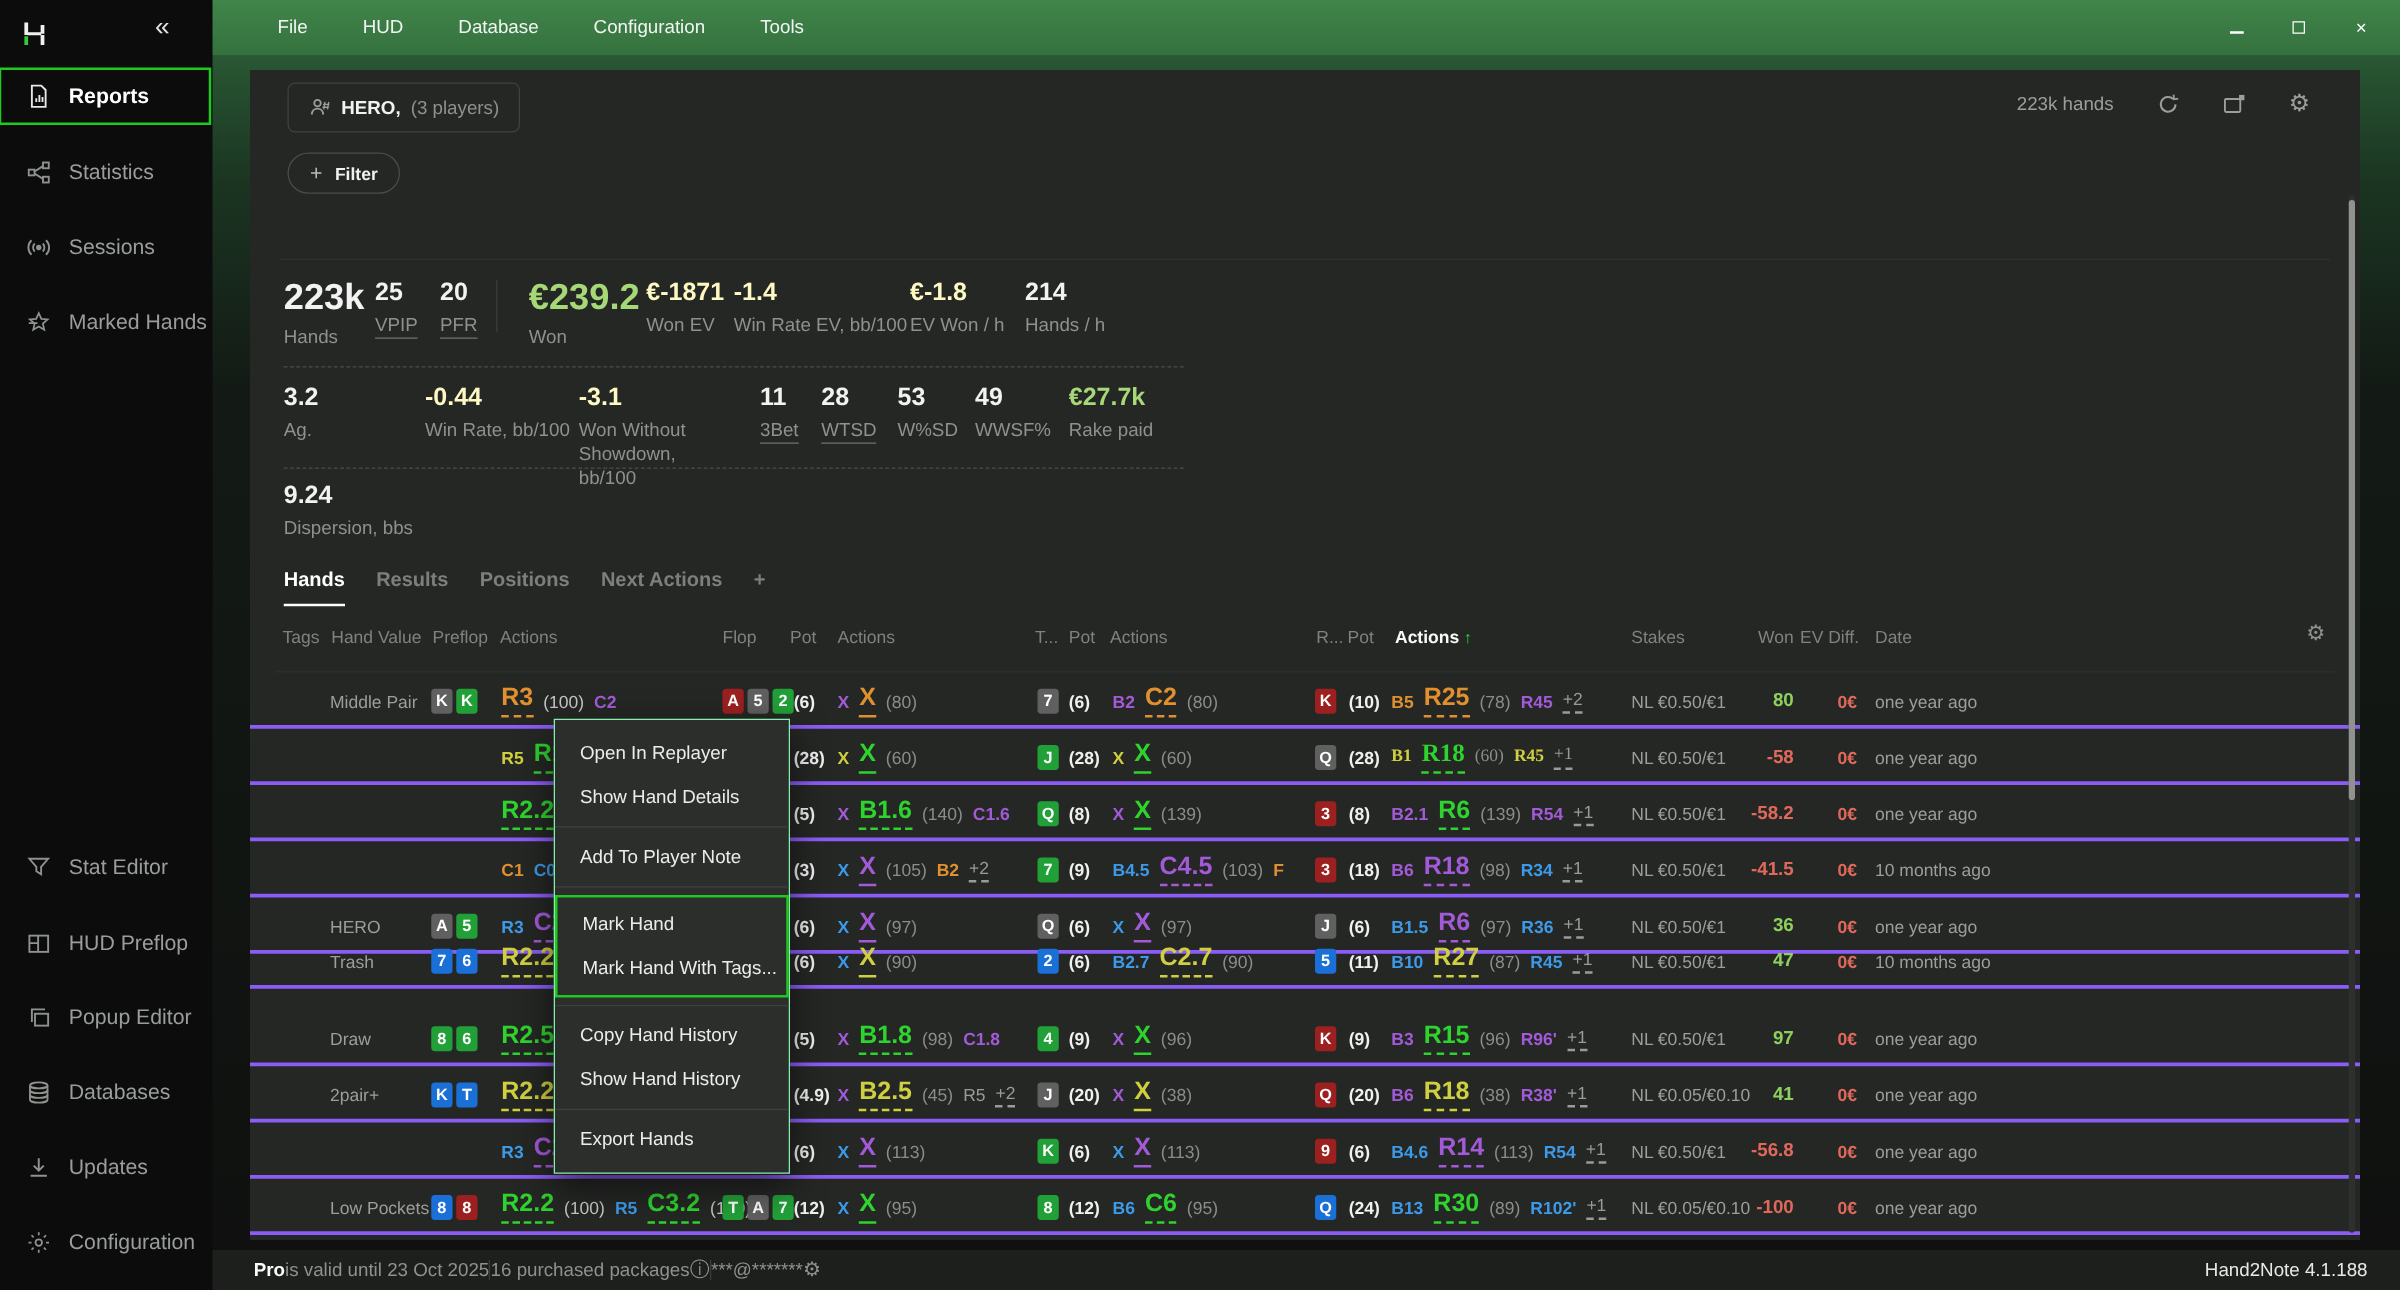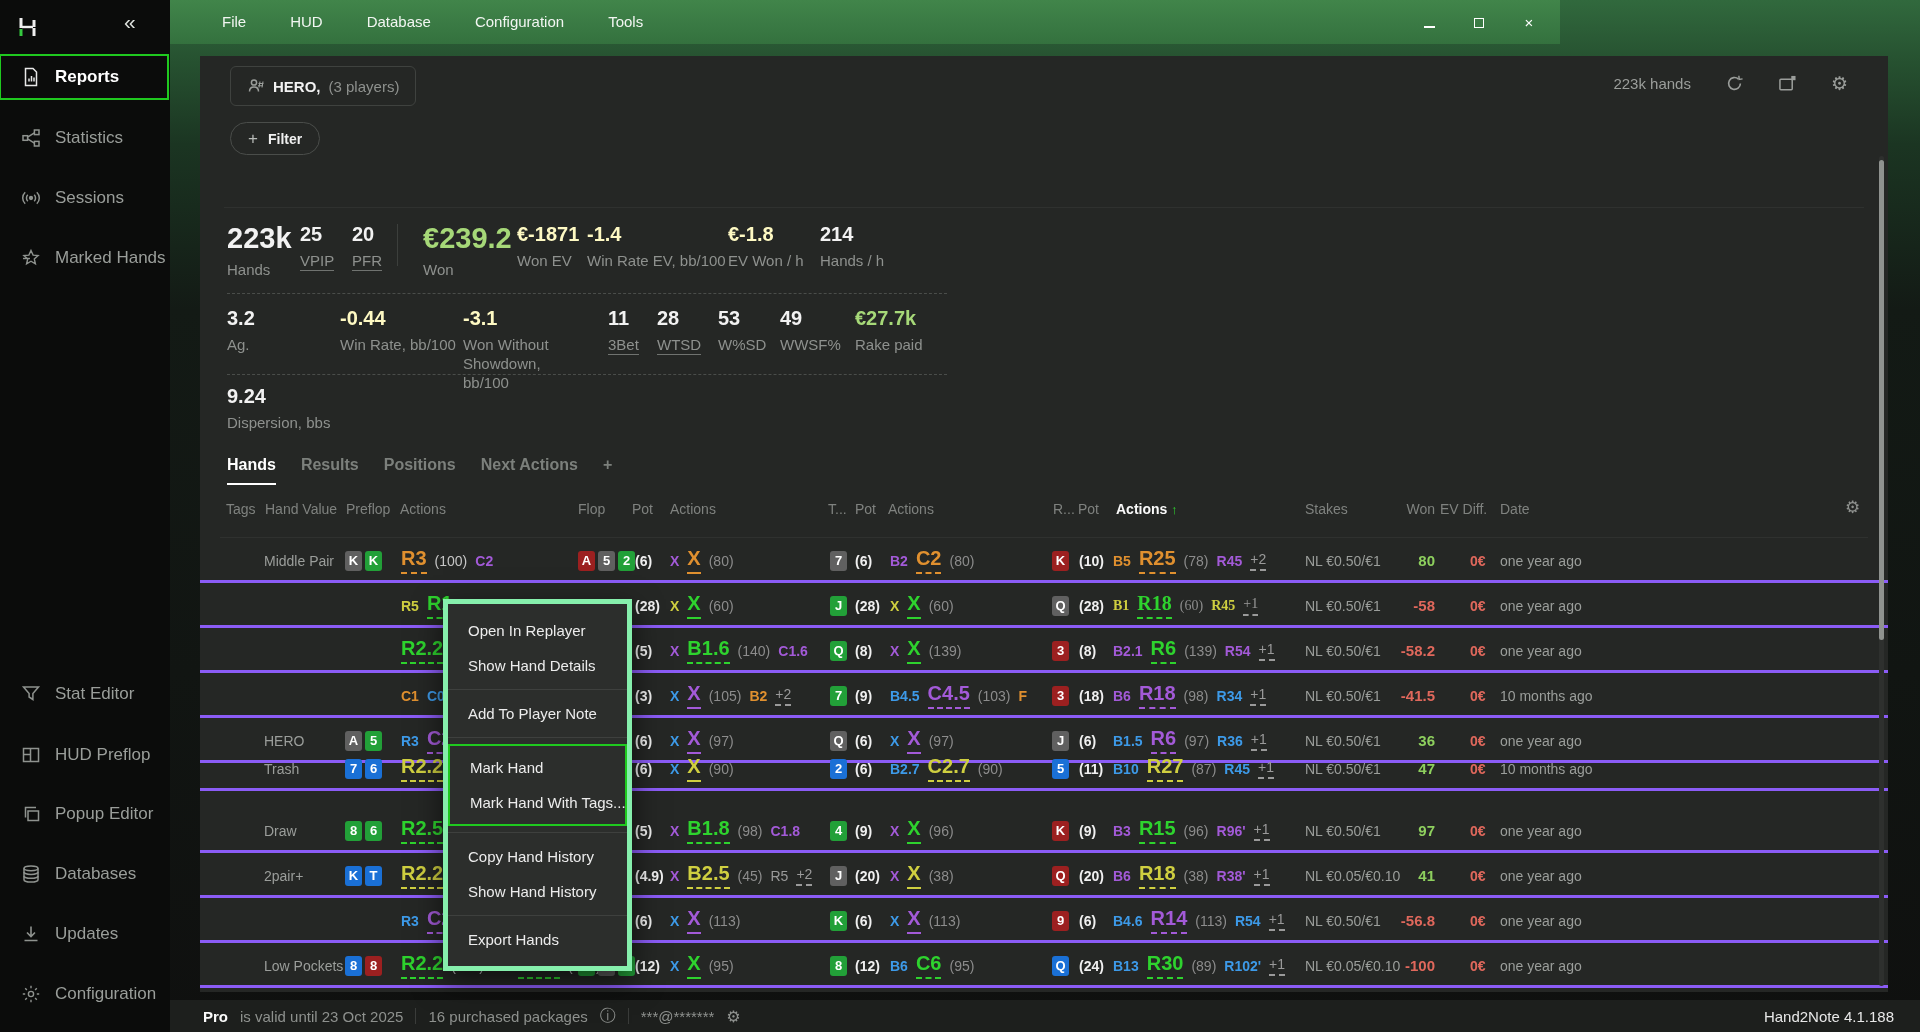--- a/index.html
+++ b/index.html
@@ -1,20 +1,20 @@
 <!DOCTYPE html>
 <html><head>
 <meta charset="utf-8">
 <style>
   * { margin:0; padding:0; box-sizing:border-box; }
   html,body { width:1920px; height:1032px; overflow:hidden;
     font-family:"Liberation Sans","DejaVu Sans",sans-serif; color:#e8e8e8;
     background:linear-gradient(180deg,#31693d 0%,#265130 6%,#1b3522 14%,#131a15 30%,#0f100f 100%); }
   
-  #titlebar { position:absolute; left:0; top:0; width:1560px; height:44px;
+  #titlebar { position:absolute; left:0; top:0; width:1920px; height:44px;
     background:linear-gradient(180deg,#41854a 0%,#3a7a44 55%,#34713e 100%); }
   .menu-item { display:inline-block; color:#f2f6f2; font-size:15px; cursor:default; }
   #menubar { position:absolute; left:222px; top:13px; display:flex; gap:44px; }
   #win-controls { position:absolute; right:6px; top:0; height:44px; display:flex; align-items:center; gap:28px; padding-right:14px; }
   .wc { width:22px; text-align:center; color:#fff; font-size:15px; }
   .wc-min { display:inline-block; width:11px; height:2px; background:#fff; }
   .wc-max { display:inline-block; width:10px; height:10px; border:1.5px solid #fff; }
   
   #sidebar { position:absolute; left:0; top:0; width:170px; height:1032px; background:#0b0c0b; }
   #logo { position:absolute; left:18px; top:16px; }
@@ -75,29 +75,29 @@
   .stakes { font-size:14px; color:#9b9e9b; }
   .wontxt { font-size:15px; font-weight:700; }
   .won-g { color:#8ed05e; } .won-r { color:#e0685c; }
   .evtxt { font-size:14px; font-weight:700; color:#e0685c; }
   .datetxt { font-size:14px; color:#9b9e9b; }
   #tbl-gear { position:absolute; left:1645px; top:441px; font-size:17px; color:#8e918e; cursor:pointer; }
   
   #scroll-track { position:absolute; left:1679px; top:100px; width:5px; height:830px; background:#2e302e; border-radius:3px; }
   #scroll-thumb { position:absolute; left:0; top:4px; width:5px; height:480px; background:#8f928f; border-radius:3px; cursor:pointer; }
   
-  #ctx-menu { position:absolute; left:243px; top:543px; width:189px; background:#2c2e2c;
-    border:5px solid #86efac; box-shadow:0 10px 28px rgba(0,0,0,.6); z-index:50; padding:9px 0; }
+  #ctx-menu { position:absolute; left:243px; top:519px; width:189px; background:#2c2e2c;
+    border:1px solid #86efac; box-shadow:0 10px 28px rgba(0,0,0,.6); z-index:50; padding:9px 0; }
   .ctx-item { height:35px; line-height:35px; padding:0 20px; font-size:15px; color:#ececec; cursor:pointer; white-space:nowrap; overflow:hidden; }
   .ctx-sep { height:1px; background:#3e403e; margin:6px 0; }
   .ctx-group.hl { border:2px solid #1fc91f; padding:4px 0; }
   
   #statusbar { position:absolute; left:170px; top:1000px; width:1750px; height:32px; background:#1d1f1d;
     display:flex; align-items:center; font-size:15px; color:#8e918e; }
-  #statusbar .sb-left { display:flex; align-items:center; margin-left:33px; gap:12px; }
+  #statusbar .sb-left { display:flex; align-items:center; margin-left:33px; }
   .sb-sep { width:1px; height:16px; background:#3a3c3a; }
   #plan-name { color:#fafafa; font-weight:700; }
   #version { position:absolute; right:26px; color:#e8e8e8; }
   svg { display:block; }
 </style>
 </head>
 <body>
 
 <div id="titlebar">
   <div id="menubar">

